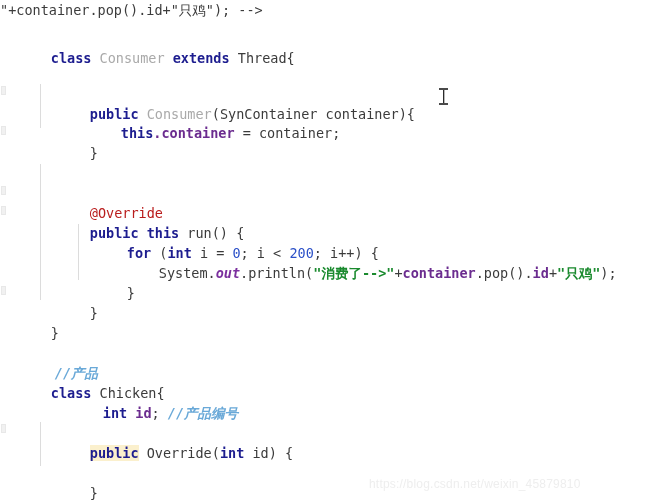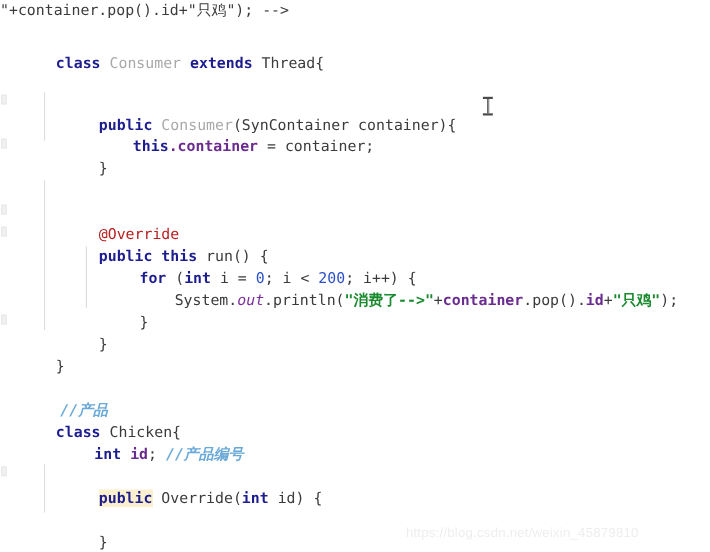--- a/index.html
+++ b/index.html
@@ -58,21 +58,21 @@
     position: absolute;
     width: 1px;
     background: #dcdcdc;
   }
 
   
   .kw       { color: #1d1d8f; font-weight: bold; }
   .plain    { color: #3b3b3b; }
   .type     { color: #a9a9a9; }
   .field    { color: #6b2c8f; font-weight: bold; }
-  .fielditl { color: #7b2f9e; font-weight: normal; font-style: italic; }
+  .fielditl { color: #7b2f9e; font-weight: bold; font-style: italic; }
   .num      { color: #2b50c8; }
   .str      { color: #1a8a2e; font-weight: bold; }
   .cmt      { color: #6aa9d8; font-style: italic; font-weight: bold; }
   .anno     { color: #b91c1c; }
   .hl       { background: #fbf0cd; }
 
   
   .ibeam {
     position: absolute;
     width: 9px;
@@ -192,21 +192,21 @@
     <div class="line" style="top:343px; left:6px;">
       <span class="cmt">//产品</span>
     </div>
 
     
     <div class="line" style="top:363px; left:2px;">
       <span class="kw">class</span><span class="plain"> </span><span class="plain">Chicken{</span>
     </div>
 
     
-    <div class="line" style="top:383px; left:37px;">
+    <div class="line" style="top:383px; left:54px;">
       <span class="kw">int</span><span class="plain"> </span><span class="field">id</span><span class="plain">;</span><span class="plain"> </span><span class="cmt">//产品编号</span>
     </div>
 
     
     <div class="line" style="top:423px; left:41px;">
       <span class="kw hl">public</span><span class="plain"> </span><span class="plain">Override</span><span class="plain">(</span><span class="kw">int</span><span class="plain"> </span><span class="plain">id</span><span class="plain">) {</span>
     </div>
 
     
 

